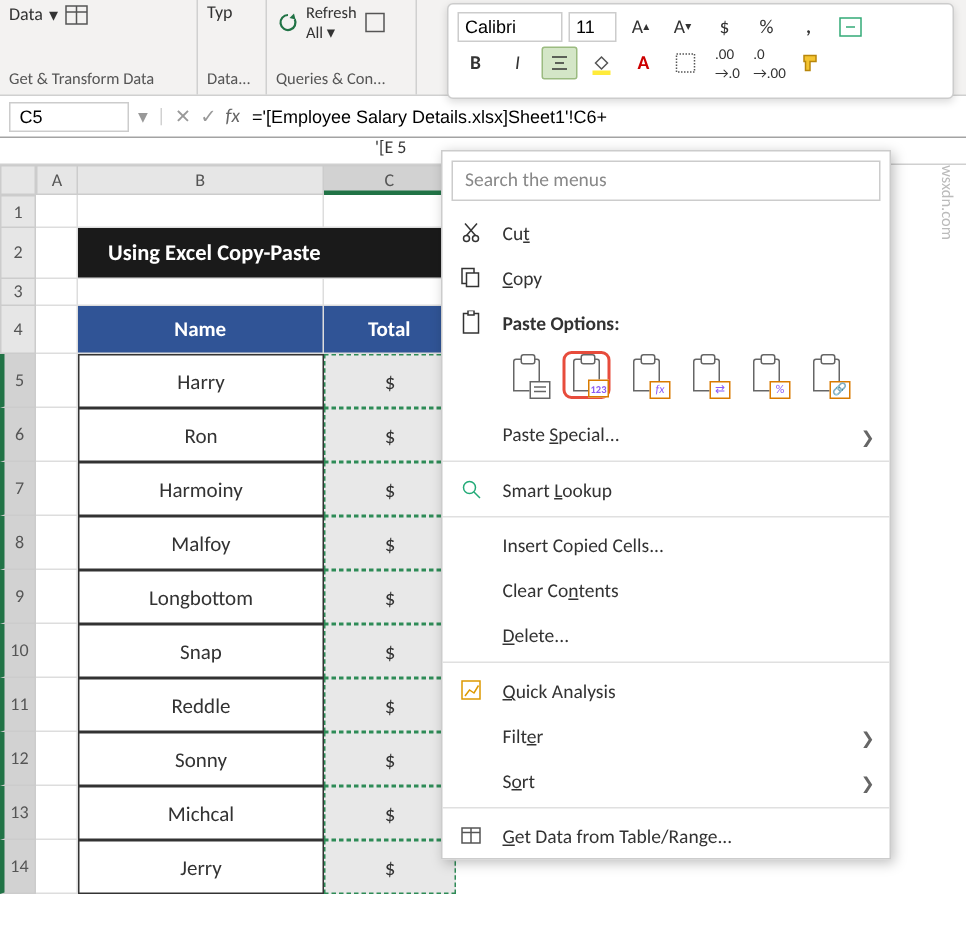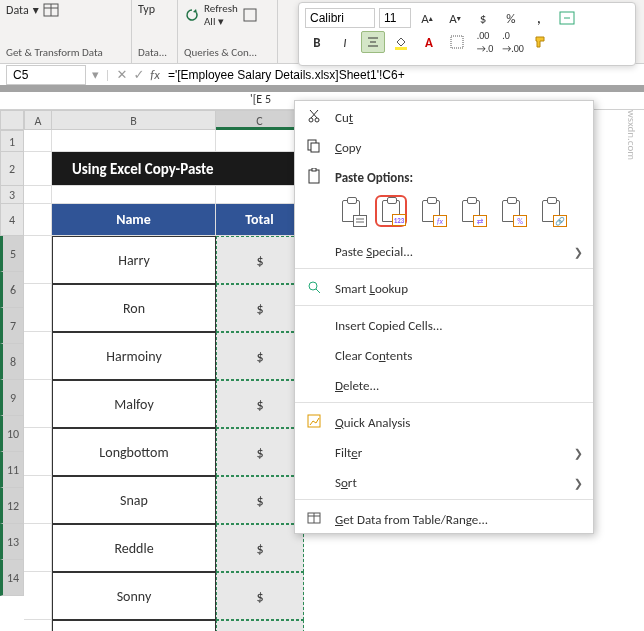--- a/index.html
+++ b/index.html
@@ -14,21 +14,21 @@
 
 
 .mini-toolbar { position: absolute; top: 2px; left: 298px; right: 8px; height: 64px; background: #fff; border: 1px solid #ccc; box-shadow: 0 2px 6px rgba(0,0,0,0.15); border-radius: 4px; padding: 4px 6px; display: flex; flex-direction: column; gap: 2px; z-index: 5; }
 .mini-row { display: flex; align-items: center; gap: 4px; }
 .mini-row .font-name { width: 70px; font-size: 12px; border: 1px solid #ccc; padding: 2px 4px; background: #fff; }
 .mini-row .font-size { width: 32px; font-size: 12px; border: 1px solid #ccc; padding: 2px 4px; background: #fff; }
 .mini-btn { width: 24px; height: 22px; display: flex; align-items: center; justify-content: center; border: 1px solid transparent; border-radius: 2px; cursor: pointer; font-size: 13px; }
 .mini-btn.active { background: #d4e6c7; border: 1px solid #9bbb80; }
 
 
-.formula-row { display: flex; align-items: center; border-bottom: 7px solid #a3a3a3; height: 28px; background:#fff; }
+.formula-row { display: flex; align-items: center; border-bottom: 1px solid #a3a3a3; height: 28px; background:#fff; }
 .name-box { width: 80px; border: 1px solid #ccc; margin: 2px 6px; padding: 2px 6px; font-size: 12px; background: #fff; }
 .fx-area { display: flex; align-items: center; gap: 6px; }
 .fx-icon { font-style: italic; font-size: 13px; color: #666; }
 .formula-input { border: none; font-size: 12px; width: 400px; padding: 2px; }
 
 
 .sheet { position: relative; }
 .col-headers { display: flex; margin-left: 24px; }
 .col-h { background: #e6e6e6; border: 1px solid #ccc; border-left: none; text-align: center; font-size: 12px; color: #555; height: 20px; line-height: 20px; }
 .col-h:first-child { border-left: 1px solid #ccc; }
@@ -41,21 +41,21 @@
 .row-h { background: #e6e6e6; border: 1px solid #ccc; border-top: none; text-align: center; font-size: 12px; color: #555; height: 36px; line-height: 36px; }
 .row-h.sel { background: #d2d2d2; border-left: 3px solid #217346; }
 .row-h:first-child { border-top: 1px solid #ccc; }
 .row-h.r1 { height: 22px; line-height:22px; }
 .row-h.r2 { height: 34px; line-height:34px; }
 .row-h.r3 { height: 18px; line-height:18px; }
 .row-h.r4 { height: 32px; line-height:32px; }
 
 .cells { }
 .cell-row { display: flex; }
-.cell { border-right: 1px solid #ddd; border-bottom: 1px solid #ddd; height: 48px; display:flex; align-items:center; padding: 0 6px; font-size: 14px; }
+.cell { border-right: 1px solid #ddd; border-bottom: 1px solid #ddd; height: 36px; display:flex; align-items:center; padding: 0 6px; font-size: 14px; }
 .cell.A { width: 28px; }
 .cell.B { width: 164px; justify-content:center; }
 .cell.C { width: 88px; justify-content:center; }
 .title-cell { background: #1a1a1a; color: #fff; font-weight: bold; font-size: 15px; justify-content:center; padding-left: 10px; }
 .header-cell { background: #305496; color: #fff; font-weight: bold; font-size: 14px; justify-content:center; }
 .data-cell.B { border: 1px solid #333; }
 .data-cell.C { border: 1px dashed #2e8b57; border-top: 1px dashed #2e8b57; border-bottom: 1px dashed #2e8b57; background: #e8e8e8; }
 
 
 .context-menu { position: absolute; left: 294px; top: 100px; width: 300px; background: #fff; border: 1px solid #ccc; box-shadow: 2px 2px 8px rgba(0,0,0,0.25); font-size: 13px; z-index: 10; }
@@ -281,20 +281,21 @@
     <div class="cell A"></div>
     <div class="cell B data-cell">Jerry</div>
     <div class="cell C data-cell">$</div>
           </div>
         </div>
     </div>
   </div>
 </div>
 
 <div class="context-menu">
+  <div class="search-box">Search the menus</div>
   <div class="menu-item">
     <span class="mi-icon">
         <svg width="14" height="14" viewBox="0 0 14 14">
           <circle cx="4" cy="11" r="2" fill="none" stroke="#333"></circle>
           <circle cx="10" cy="11" r="2" fill="none" stroke="#333"></circle>
           <line x1="4" y1="9" x2="11" y2="1" stroke="#333"></line>
           <line x1="10" y1="9" x2="3" y2="1" stroke="#333"></line>
         </svg>
       </span>
     <span class="mi-label">Cu<span class="underline-access">t</span></span>

